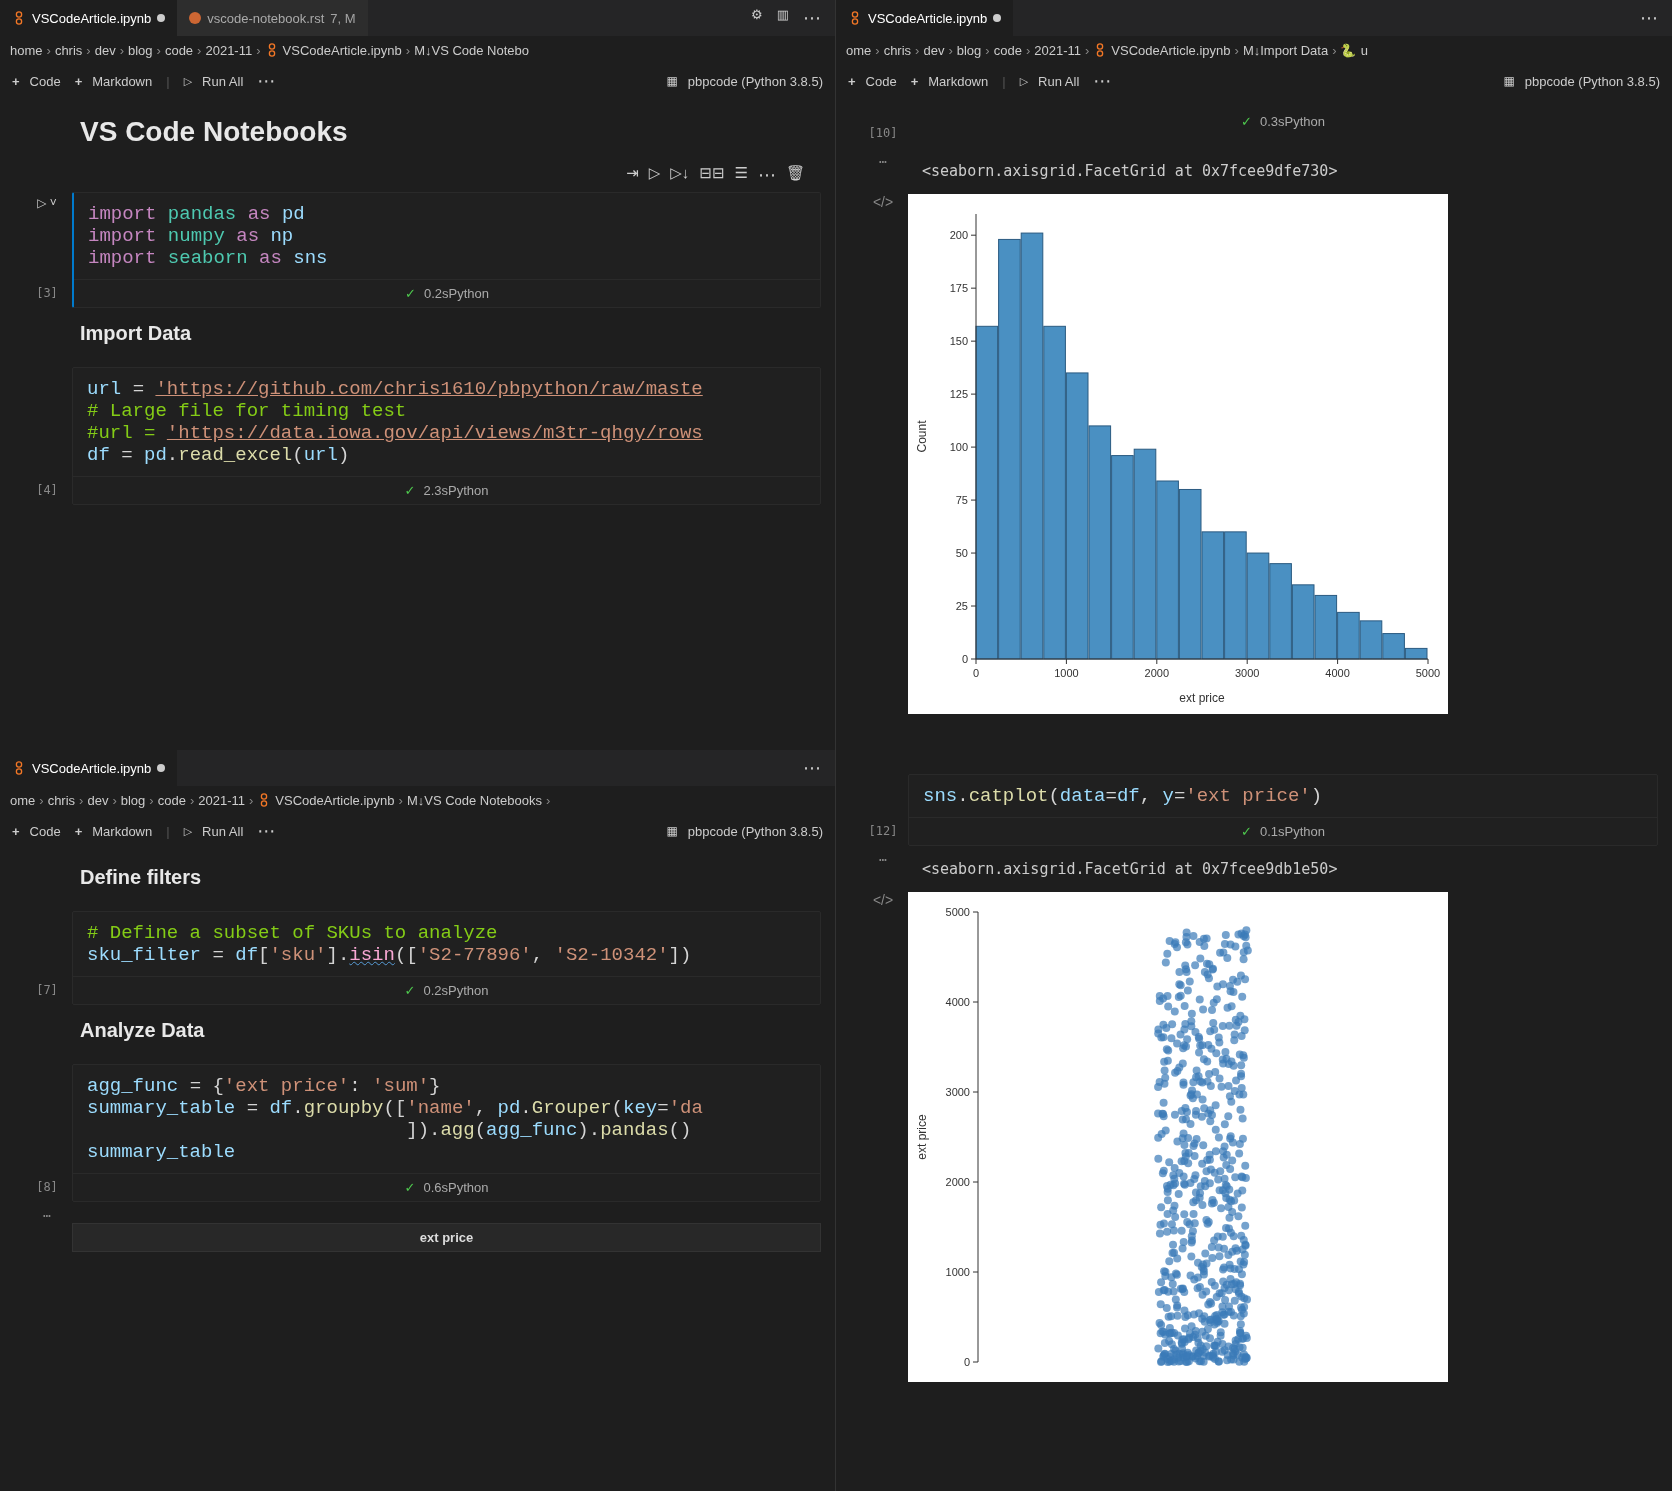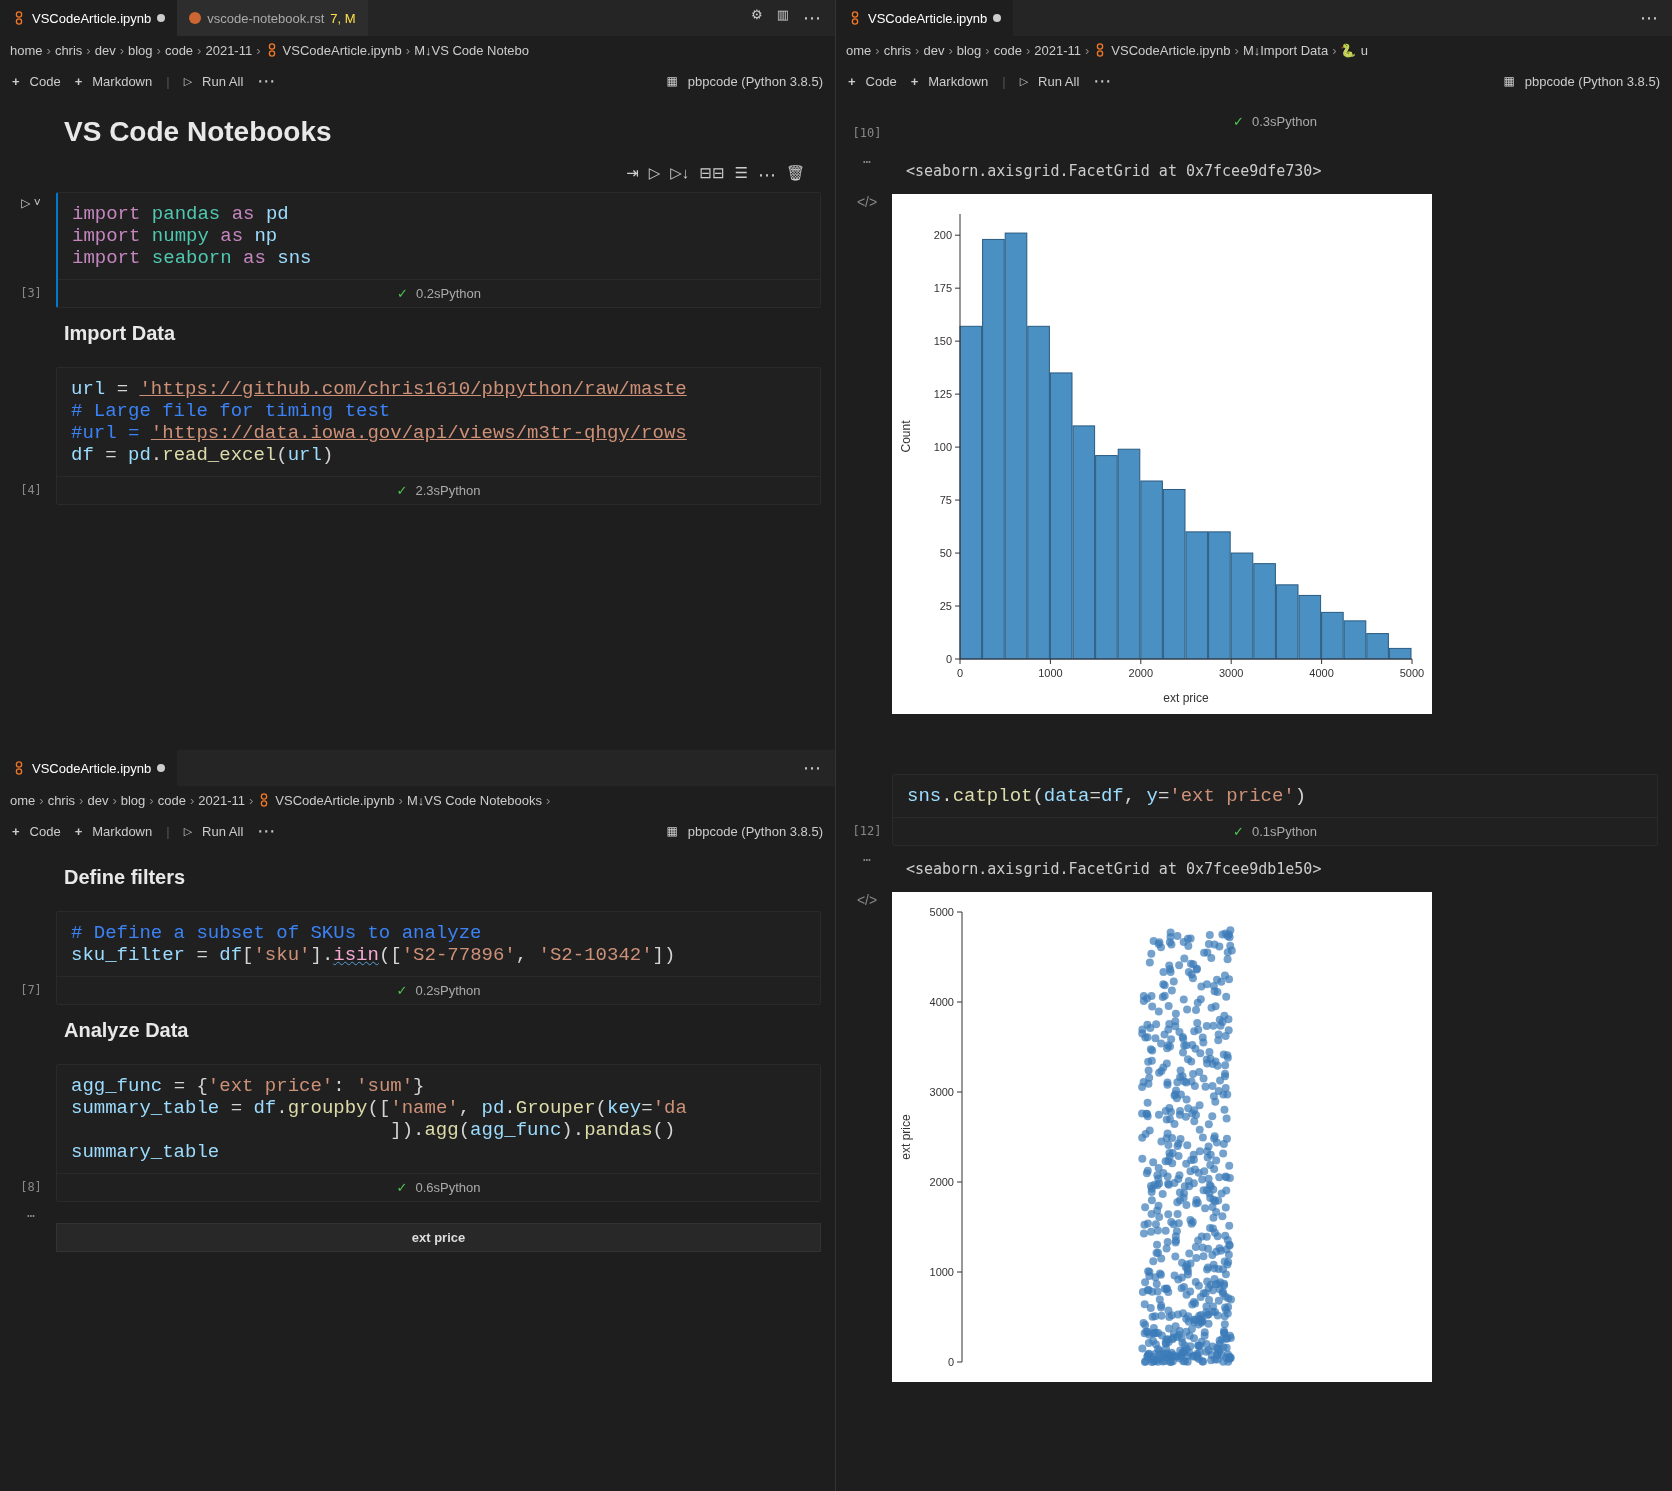--- a/index.html
+++ b/index.html
@@ -27,21 +27,21 @@
   .tabbar-actions { display: flex; gap: 14px; padding-right: 14px; color: #ccc; }
 
   .breadcrumb { display: flex; align-items: center; gap: 4px; padding: 4px 10px; font-size: 13px; color: #ccc; background: #1e1e1e; height: 28px; overflow: hidden; white-space: nowrap; }
   .breadcrumb .sep { color: #888; }
 
   .toolbar { display: flex; align-items: center; gap: 14px; padding: 6px 12px; background: #1e1e1e; height: 34px; }
   .toolbar .btn { display: flex; align-items: center; gap: 6px; color: #ccc; }
   .toolbar-spacer { flex: 1; }
   .kernel { display: flex; align-items: center; gap: 6px; color: #ccc; }
 
-  .notebook { flex: 1; overflow: hidden; padding: 10px 0 0 0; }
+  .notebook { flex: 1; overflow: hidden; padding: 10px 0 0 16px; }
   .heading { color: #e8e8e8; font-weight: 600; padding: 8px 0 16px 64px; }
   .h1 { font-size: 28px; }
   .h2 { font-size: 20px; }
 
   .cell-toolbar { display: flex; gap: 10px; justify-content: flex-end; padding-right: 30px; color: #ccc; font-size: 16px; }
   .cell { display: flex; align-items: stretch; margin: 6px 14px 6px 6px; }
   .gutter { width: 50px; display: flex; flex-direction: column; align-items: center; justify-content: flex-start; padding-top: 4px; gap: 4px; color: #8a8a8a; font-size: 12px; }
   .gutter .run-arrow { color: #ccc; font-size: 12px; }
   .gutter .exec-count { font-family: Consolas, monospace; font-size: 12px; color: #888; margin-top: auto; padding-bottom: 8px;}
   .cellbody { flex: 1; background: #202020; border: 1px solid #2a2a2a; border-radius: 2px; min-height: 40px; }
@@ -50,21 +50,21 @@
   .status { display: flex; align-items: center; justify-content: center; padding: 6px 12px; font-size: 13px; color: #aaa; border-top: 1px solid #2a2a2a; }
   .status .check { color: #4ec94e; margin-right: 8px; }
   .status .lang { color: #aaa; }
 
   .kw { color: #c586c0; }
   .mod { color: #4ec9b0; }
   .as { color: #c586c0; }
   .var { color: #9cdcfe; }
   .str { color: #ce9178; }
   .str-u { color: #ce9178; text-decoration: underline; }
-  .comment { color: #3b82f6; text-align: right; }
+  .comment { color: #84cc16; text-align: right; }
   .fn { color: #dcdcaa; }
   .op { color: #d4d4d4; }
   .isin { color: #f9a8d4; text-decoration: underline wavy #569cd6; text-decoration-thickness: 1px;}
 
   .output-text { font-family: Consolas, monospace; font-size: 15px; color: #ccc; padding: 8px 14px; }
   .out-ellipsis { color: #888; width: 50px; text-align: center; font-family: Consolas, monospace; }
   .out-row { display: flex; align-items: flex-start; margin: 4px 14px 4px 6px; }
   .code-icon-row { display:flex; margin: 6px 14px 0 6px;}
   .code-icon { width:50px; text-align:center; color:#888; font-size:14px;}
 
@@ -102,21 +102,21 @@
         <span class="jicon"><svg viewBox="0 0 16 16">
               <circle cx="8" cy="4" r="3" fill="none" stroke="#f37726" stroke-width="1.5"></circle>
               <circle cx="8" cy="12" r="3" fill="none" stroke="#f37726" stroke-width="1.5"></circle>
             </svg></span>
         <span>VSCodeArticle.ipynb</span>
         <span class="dot"></span>
       </div>
       <div class="tab">
         <span class="red-circle"></span>
         <span>vscode-notebook.rst</span>
-        <span style="color:#fde047;">7, M</span>
+        <span style="color:#a3a3a3;">7, M</span>
       </div>
       <div class="tabbar-spacer"></div>
       <div class="tabbar-actions">
         <span class="gear-icon"></span>
         <span class="layout-icon"></span>
         <span class="dots-icon"></span>
       </div>
     </div>
 
     <div class="breadcrumb">

